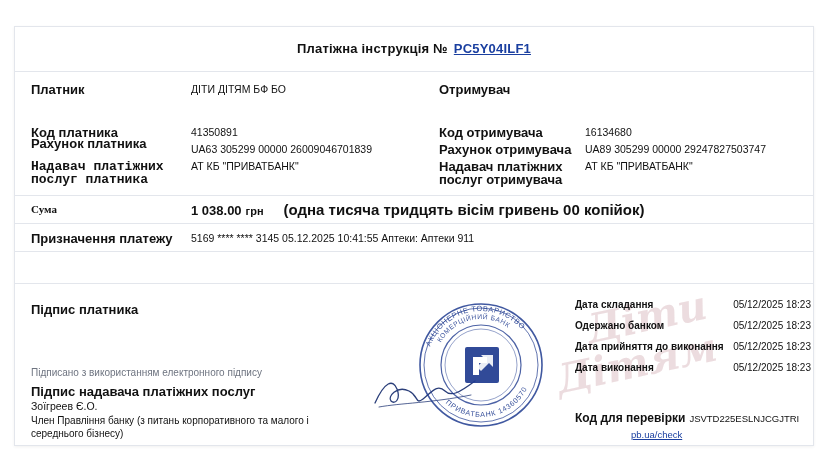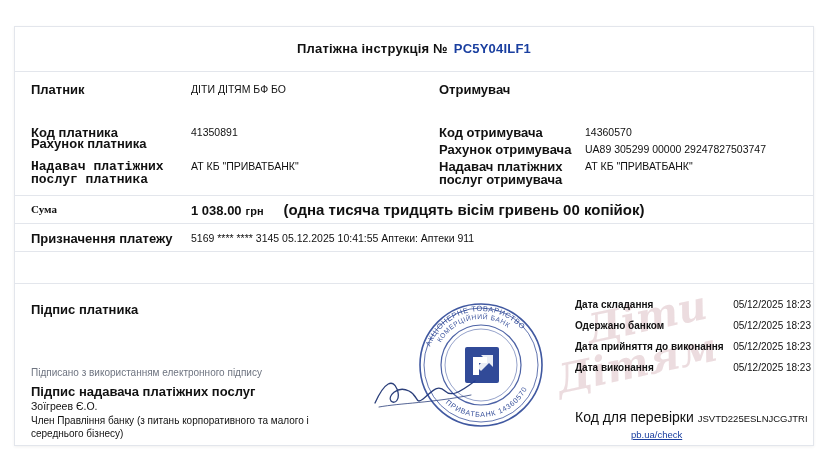--- a/index.html
+++ b/index.html
@@ -40,20 +40,21 @@
     top: 14px;
     width: 100%;
     text-align: center;
     font-size: 13px;
     font-weight: bold;
     color: #111;
     letter-spacing: .2px;
   }
   .title-row .num {
     color: #1a3fa0;
+    text-decoration: underline;
     margin-left: 6px;
     font-weight: bold;
   }
 
   
   .hr {
     position: absolute;
     left: 0;
     width: 100%;
     height: 1px;
@@ -152,22 +153,22 @@
 
   
   .check {
     position: absolute;
     left: 560px;
     top: 381px;
     width: 236px;
     text-align: left;
   }
   .check .ck-lbl {
-    font-size: 14px;
-    font-weight: normal;
+    font-size: 12px;
+    font-weight: bold;
     color: #111;
   }
   .check .ck-val {
     font-size: 9.5px;
     color: #111;
     margin-left: 4px;
   }
   .check .ck-link {
     display: block;
     font-size: 9.5px;
@@ -235,28 +236,29 @@
     <div class="hr h4"></div>
     <div class="hr h5"></div>
 
     <div class="row lbl r-payer-lbl">Платник</div>
     <div class="row val r-payer-val">ДІТИ ДІТЯМ БФ БО</div>
 
     <div class="row lbl r-payer-code-lbl">Код платника</div>
     <div class="row val r-payer-code-val">41350891</div>
 
     <div class="row lbl r-payer-acc-lbl">Рахунок платника</div>
+    <div class="row val r-payer-acc-val">UA63 305299 00000 26009046701839</div>
 
     <div class="row lbl r-payer-bank-lbl">Надавач платіжних послуг платника</div>
     <div class="row val r-payer-bank-val">АТ КБ "ПРИВАТБАНК"</div>
 
     <div class="row lbl r-recv-lbl">Отримувач</div>
 
     <div class="row lbl r-recv-code-lbl">Код отримувача</div>
-    <div class="row val r-recv-code-val">14360570</div>
+    <div class="row val r-recv-code-val">16134680</div>
 
     <div class="row lbl r-recv-acc-lbl">Рахунок отримувача</div>
     <div class="row val r-recv-acc-val">UA89 305299 00000 29247827503747</div>
 
     <div class="row lbl r-recv-bank-lbl">Надавач платіжних послуг отримувача</div>
     <div class="row val r-recv-bank-val">АТ КБ "ПРИВАТБАНК"</div>
 
     <div class="row lbl r-sum-lbl">Сума</div>
     <div class="row r-sum-val amt">
       <span>1 038.00</span><span class="cur">грн</span><span class="words">(одна тисяча тридцять вісім гривень 00 копійок)</span>

